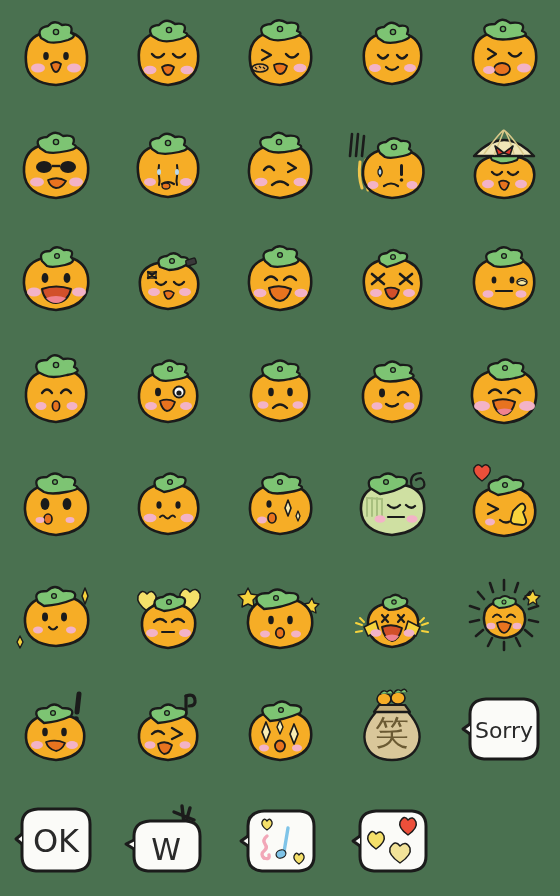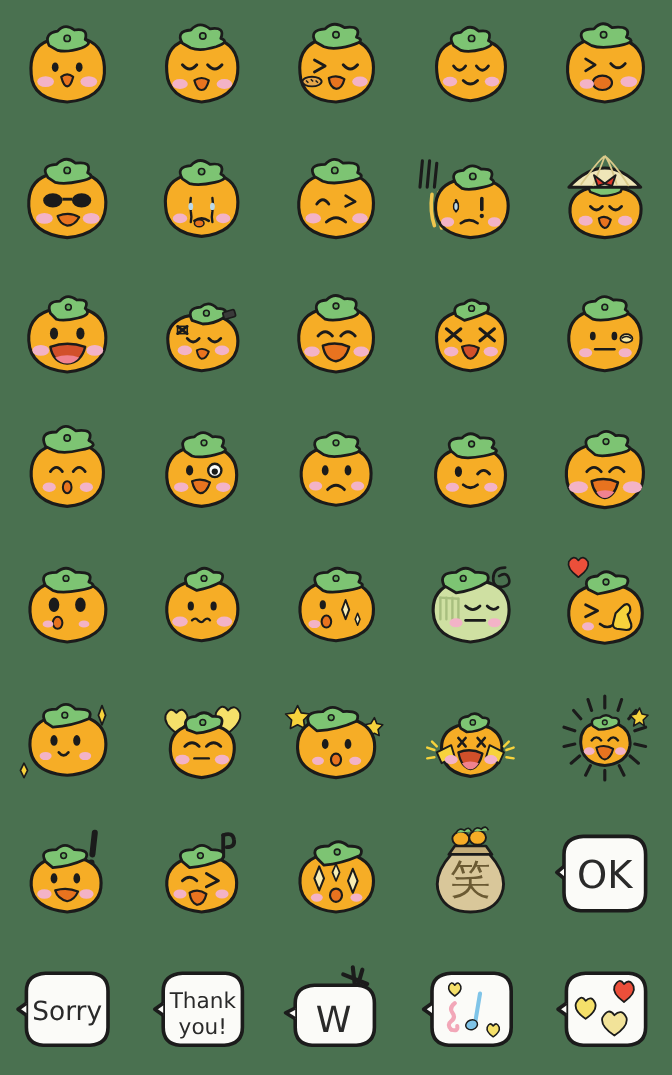--- a/index.html
+++ b/index.html
@@ -816,53 +816,41 @@
       <path d="M43 33 L69 33 L74 40 L38 40 Z" fill="#c4ad79" stroke="#1b1b1b" stroke-width="2.2" stroke-linejoin="round"></path>
       <path d="M40 40 Q24 58 30 73 Q36 88 56 88 Q76 88 82 73 Q88 58 72 40 Z" fill="#d9c79a" stroke="#1b1b1b" stroke-width="2.4" stroke-linejoin="round"></path>
     </g>
     <g>
       <text x="56" y="72" font-family="'DejaVu Sans', sans-serif" font-size="34" fill="#6b5a33" text-anchor="middle">笑</text>
     </g>
   </svg>
 </div>
 
 <div class="cell">
+  <span class="hidden-label">Speech bubble reading Sorry</span>
+  <svg viewBox="0 0 112 112">
+    <g>
+      <path d="M22 42 Q22 28 38 27 L76 27 Q90 28 90 42 L90 72 Q90 86 75 87 L36 87 Q22 86 22 72 Z" fill="#fbfbf8" stroke="#1b1b1b" stroke-width="3" stroke-linejoin="round"></path>
+      <path d="M22 52 L15 57 L22 62" fill="#fbfbf8" stroke="#1b1b1b" stroke-width="3" stroke-linejoin="round"></path>
+    </g>
+    <text x="56" y="66" font-family="'DejaVu Sans', sans-serif" font-size="22" fill="#2a2a2a" text-anchor="middle">Sorry</text>
+  </svg>
+</div>
+
+<div class="cell">
   <span class="hidden-label">Speech bubble reading OK</span>
   <svg viewBox="0 0 112 112">
     <g>
       <path d="M22 40 Q22 26 38 25 L76 25 Q90 26 90 40 L90 72 Q90 86 75 87 L36 87 Q22 86 22 72 Z" fill="#fbfbf8" stroke="#1b1b1b" stroke-width="3" stroke-linejoin="round"></path>
       <path d="M22 50 L16 55 L22 60" fill="#fbfbf8" stroke="#1b1b1b" stroke-width="3" stroke-linejoin="round"></path>
     </g>
     <text x="56" y="68" font-family="'DejaVu Sans', sans-serif" font-size="32" fill="#2a2a2a" text-anchor="middle">OK</text>
   </svg>
 </div>
 
-<div class="cell">
-  <span class="hidden-label">Speech bubble reading Sorry</span>
-  <svg viewBox="0 0 112 112">
-    <g>
-      <path d="M22 42 Q22 28 38 27 L76 27 Q90 28 90 42 L90 72 Q90 86 75 87 L36 87 Q22 86 22 72 Z" fill="#fbfbf8" stroke="#1b1b1b" stroke-width="3" stroke-linejoin="round"></path>
-      <path d="M22 52 L15 57 L22 62" fill="#fbfbf8" stroke="#1b1b1b" stroke-width="3" stroke-linejoin="round"></path>
-    </g>
-    <text x="56" y="66" font-family="'DejaVu Sans', sans-serif" font-size="22" fill="#2a2a2a" text-anchor="middle">Sorry</text>
-  </svg>
-</div>
-
-<div class="cell">
-  <span class="hidden-label">Speech bubble reading Thank you!</span>
-  <svg viewBox="0 0 112 112">
-    <g>
-      <path d="M24 42 Q24 28 40 27 L76 27 Q90 28 90 42 L90 72 Q90 86 75 87 L38 87 Q24 86 24 72 Z" fill="#fbfbf8" stroke="#1b1b1b" stroke-width="3" stroke-linejoin="round"></path>
-      <path d="M24 52 L17 57 L24 62" fill="#fbfbf8" stroke="#1b1b1b" stroke-width="3" stroke-linejoin="round"></path>
-    </g>
-    <text x="57" y="56" font-family="'DejaVu Sans', sans-serif" font-size="18" fill="#2a2a2a" text-anchor="middle">Thank</text>
-    <text x="57" y="78" font-family="'DejaVu Sans', sans-serif" font-size="18" fill="#2a2a2a" text-anchor="middle">you!</text>
-    <text x="-999" y="-999">Thank you!</text>
-  </svg>
-</div>
 
 <div class="cell">
   <span class="hidden-label">Speech bubble reading W with emphasis marks</span>
   <svg viewBox="0 0 112 112">
     <g>
       <path d="M62 28 L82 36 M70 22 L72 40 M78 24 L74 38" stroke="#1b1b1b" stroke-width="3.4" stroke-linecap="round"></path>
     </g>
     <g>
       <path d="M22 52 Q22 38 38 37 L74 37 Q88 38 88 52 L88 72 Q88 86 73 87 L36 87 Q22 86 22 72 Z" fill="#fbfbf8" stroke="#1b1b1b" stroke-width="3" stroke-linejoin="round"></path>
       <path d="M22 56 L14 60 L22 65" fill="#fbfbf8" stroke="#1b1b1b" stroke-width="3" stroke-linejoin="round"></path>

